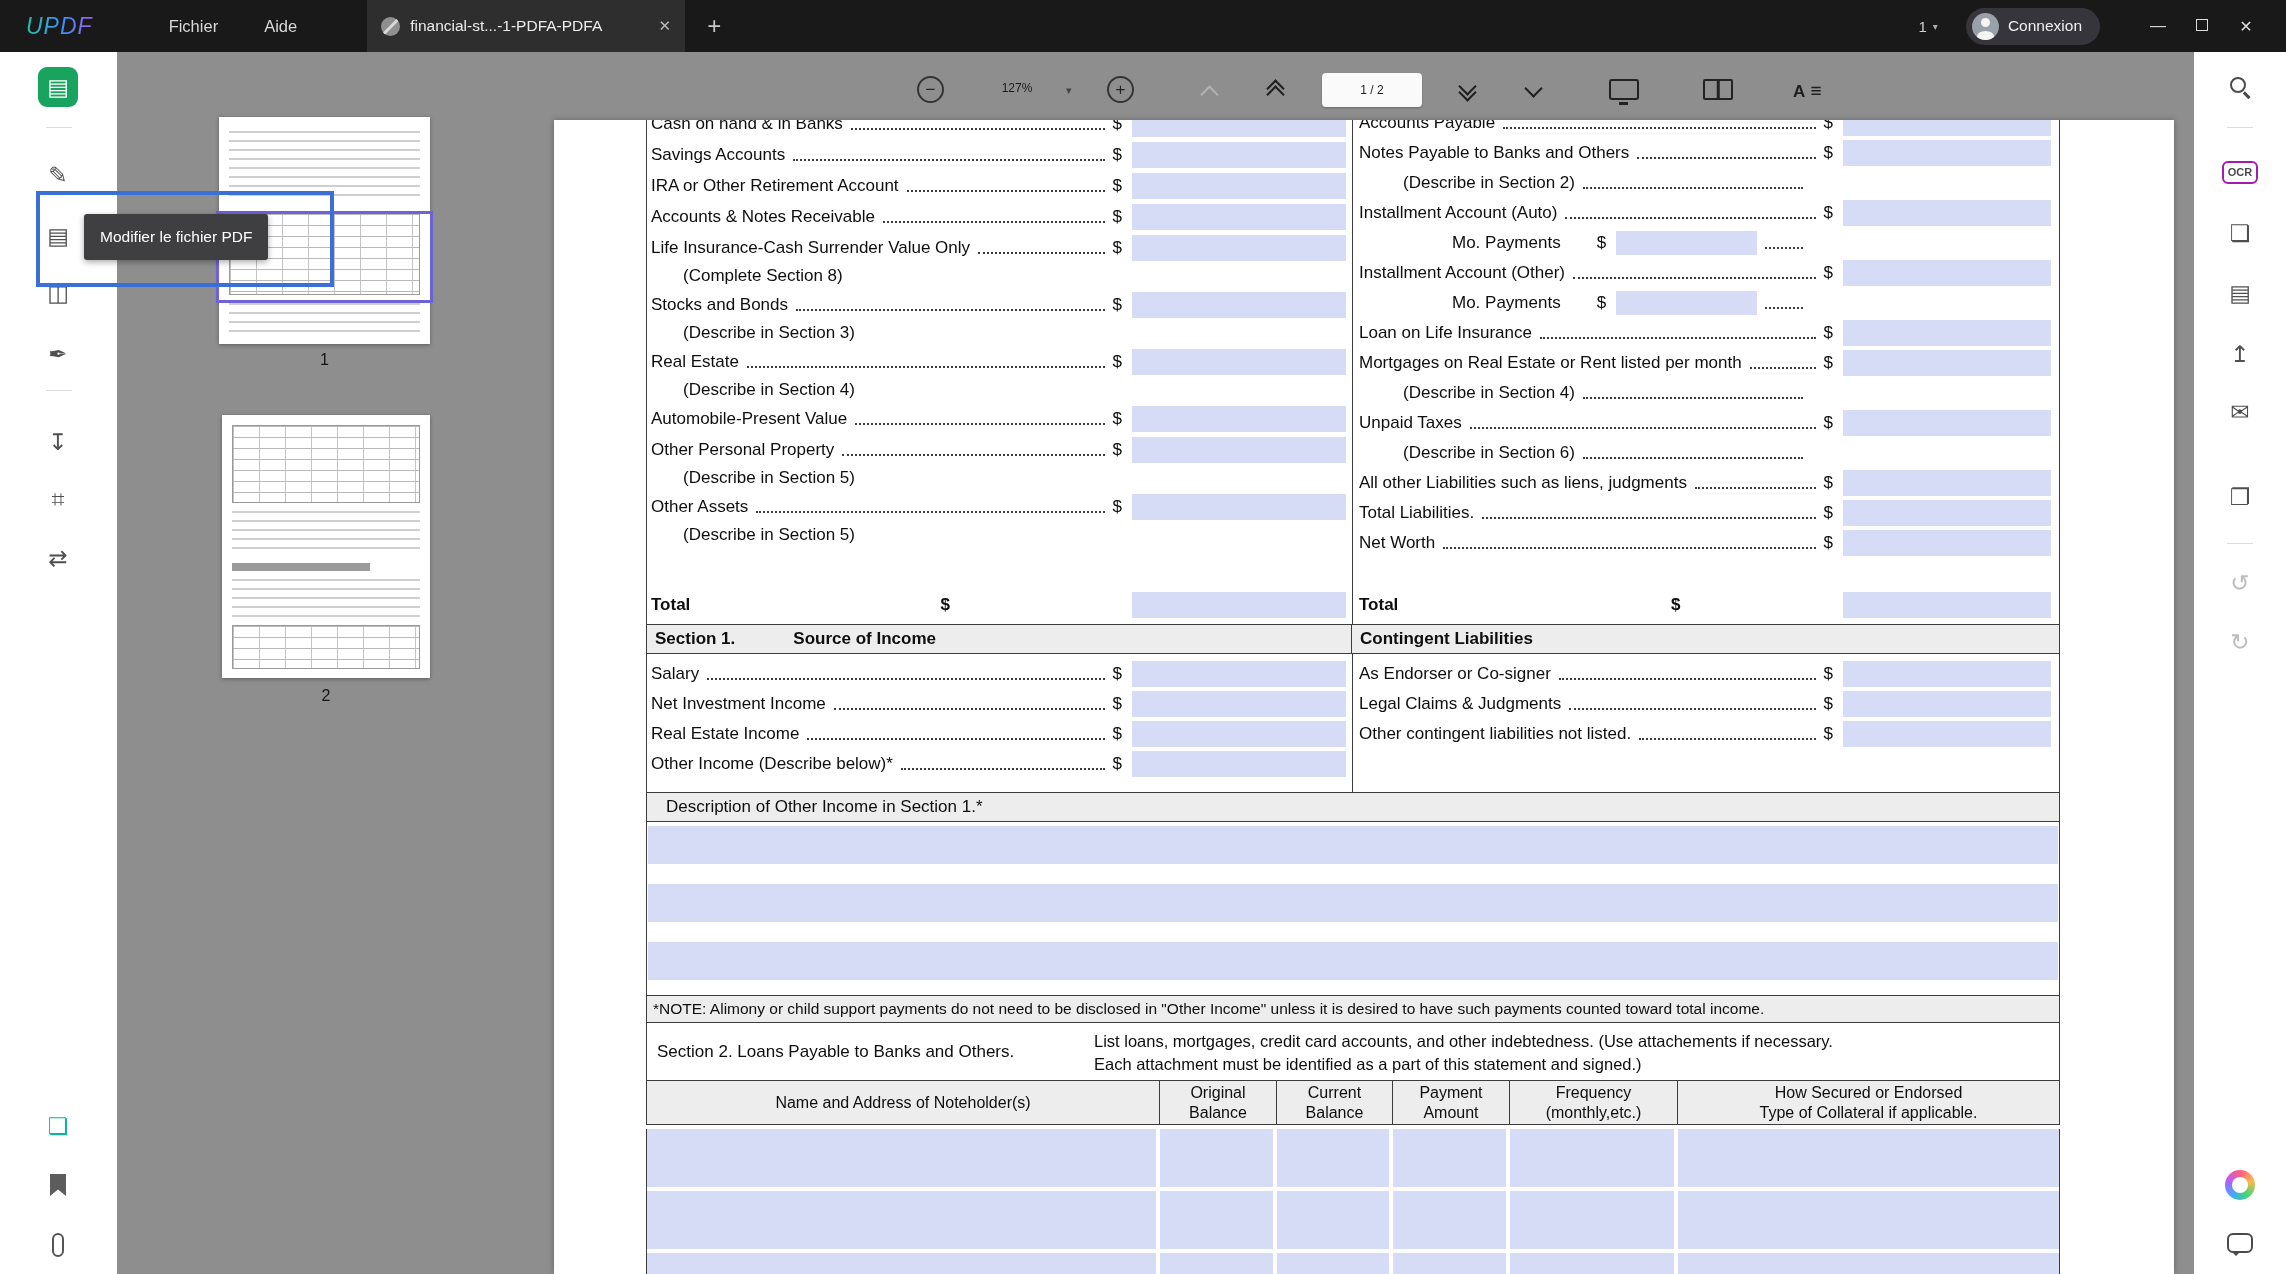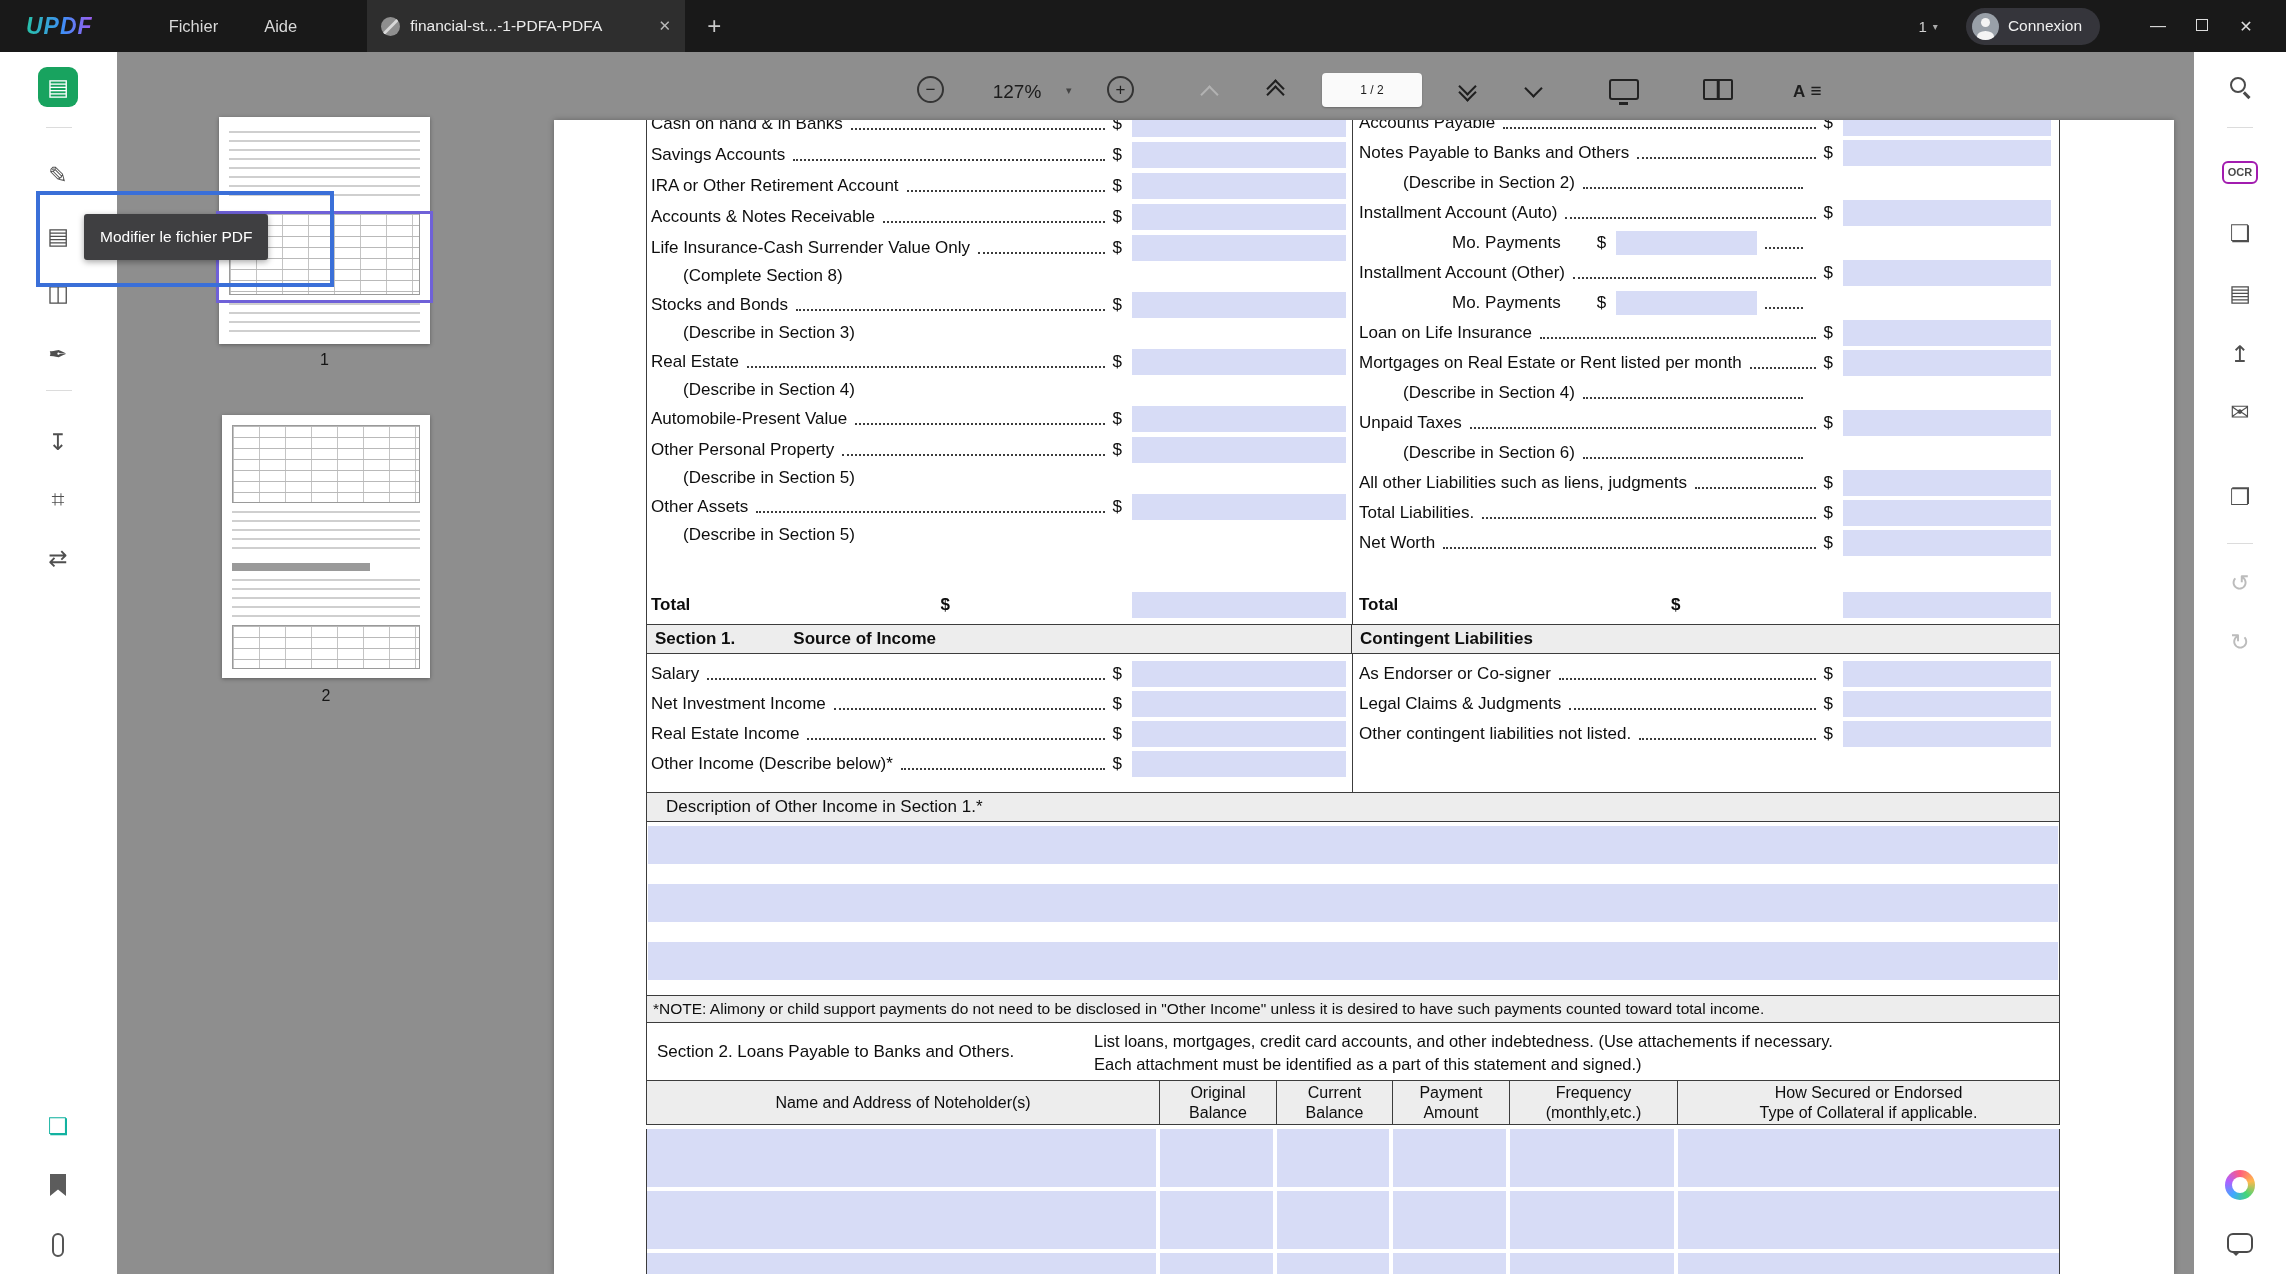--- a/index.html
+++ b/index.html
@@ -2,21 +2,21 @@
 <html><head>
 <meta charset="utf-8">
 <style>
 *{margin:0;padding:0;box-sizing:border-box}
 html,body{background:#8e8e8e}
 body{width:2286px;height:1274px;overflow:hidden;font-family:"Liberation Sans",sans-serif}
 .app{position:relative;width:2286px;height:1274px;background:#8e8e8e;overflow:hidden}
 
 
 .titlebar{position:absolute;top:0;left:0;right:0;height:52px;background:#191919;display:flex;align-items:center;color:#e6e6e6;z-index:40}
-.logo{margin-left:26px;font-size:23px;font-weight:bold;font-style:italic;letter-spacing:1px;background:linear-gradient(90deg,#27c3a8,#3f8ef6 55%,#a05cf0);-webkit-background-clip:text;background-clip:text;color:transparent}
+.logo{margin-left:26px;font-size:23px;font-weight:normal;font-style:italic;letter-spacing:1px;background:linear-gradient(90deg,#27c3a8,#3f8ef6 55%,#a05cf0);-webkit-background-clip:text;background-clip:text;color:transparent}
 .menu{font-size:16.5px;color:#d9d9d9;cursor:default}
 .menu.m1{margin-left:76px}.menu.m2{margin-left:46px}
 .tab{margin-left:70px;width:318px;height:52px;background:#2e2e2e;display:flex;align-items:center;padding:0 14px;position:relative}
 .tab-ico{width:19px;height:19px;border-radius:50%;background:#8f8f8f;position:relative;overflow:hidden;flex:none}
 .tab-ico::after{content:"";position:absolute;left:-3px;top:8px;width:26px;height:3px;background:#d9d9d9;transform:rotate(-45deg)}
 .tab-title{font-size:15.5px;color:#ececec;margin:0 10px;flex:1;white-space:nowrap;overflow:hidden}
 .tab-close{color:#b9b9b9;font-size:15px;flex:none}
 .newtab{margin-left:22px;font-size:24px;color:#c9c9c9;line-height:1}
 .tb-right{margin-left:auto;display:flex;align-items:center;margin-right:18px}
 .wincount{font-size:15px;color:#d0d0d0;display:flex;align-items:center;margin-right:28px}
@@ -66,21 +66,21 @@
 #tl2{left:222px;top:687px;width:208px}
 .vrect{position:absolute;left:-3px;right:-3px;top:94px;height:92px;border:3px solid #6f61d8;z-index:2}
 .tl{position:absolute;background:repeating-linear-gradient(to bottom,#cfcfcf 0 2px,transparent 2px 9px)}
 .tgrid{position:absolute;border:1px solid #9a9a9a;background:repeating-linear-gradient(to bottom,#b9b9b9 0 1px,transparent 1px 11px),repeating-linear-gradient(to right,#c4c4c4 0 1px,transparent 1px 26px)}
 .tbar{position:absolute;background:#9a9a9a}
 
 
 .tbi{position:absolute;z-index:6}
 .zoom-circle{width:27px;height:27px;border:2px solid #343434;border-radius:50%;color:#222;font-size:17px;line-height:23px;text-align:center}
 #tb-zoom-out{left:917px;top:76px}
-#tb-zoom-level{left:986px;top:81px;font-size:19px;color:#1c1c1c;width:62px;text-align:center}
+#tb-zoom-level{left:986px;top:81px;font-size:12px;color:#1c1c1c;width:62px;text-align:center}
 #tb-zoom-caret{left:1066px;top:84px;font-size:11px;color:#444}
 #tb-zoom-in{left:1107px;top:76px}
 #tb-up1{left:1203px;top:88px}
 #tb-up2{left:1269px;top:82px}
 #tb-pagebox{left:1322px;top:73px;width:100px;height:34px;background:#fafafa;border-radius:4px;color:#1d1d1d;font-size:12px;line-height:34px;text-align:center;box-shadow:0 1px 2px rgba(0,0,0,.25)}
 #tb-down2{left:1461px;top:80px}
 #tb-down1{left:1527px;top:82px}
 #tb-monitor{left:1609px;top:79px}
 #tb-book{left:1703px;top:79px}
 #tb-alines{left:1793px;top:80px}

